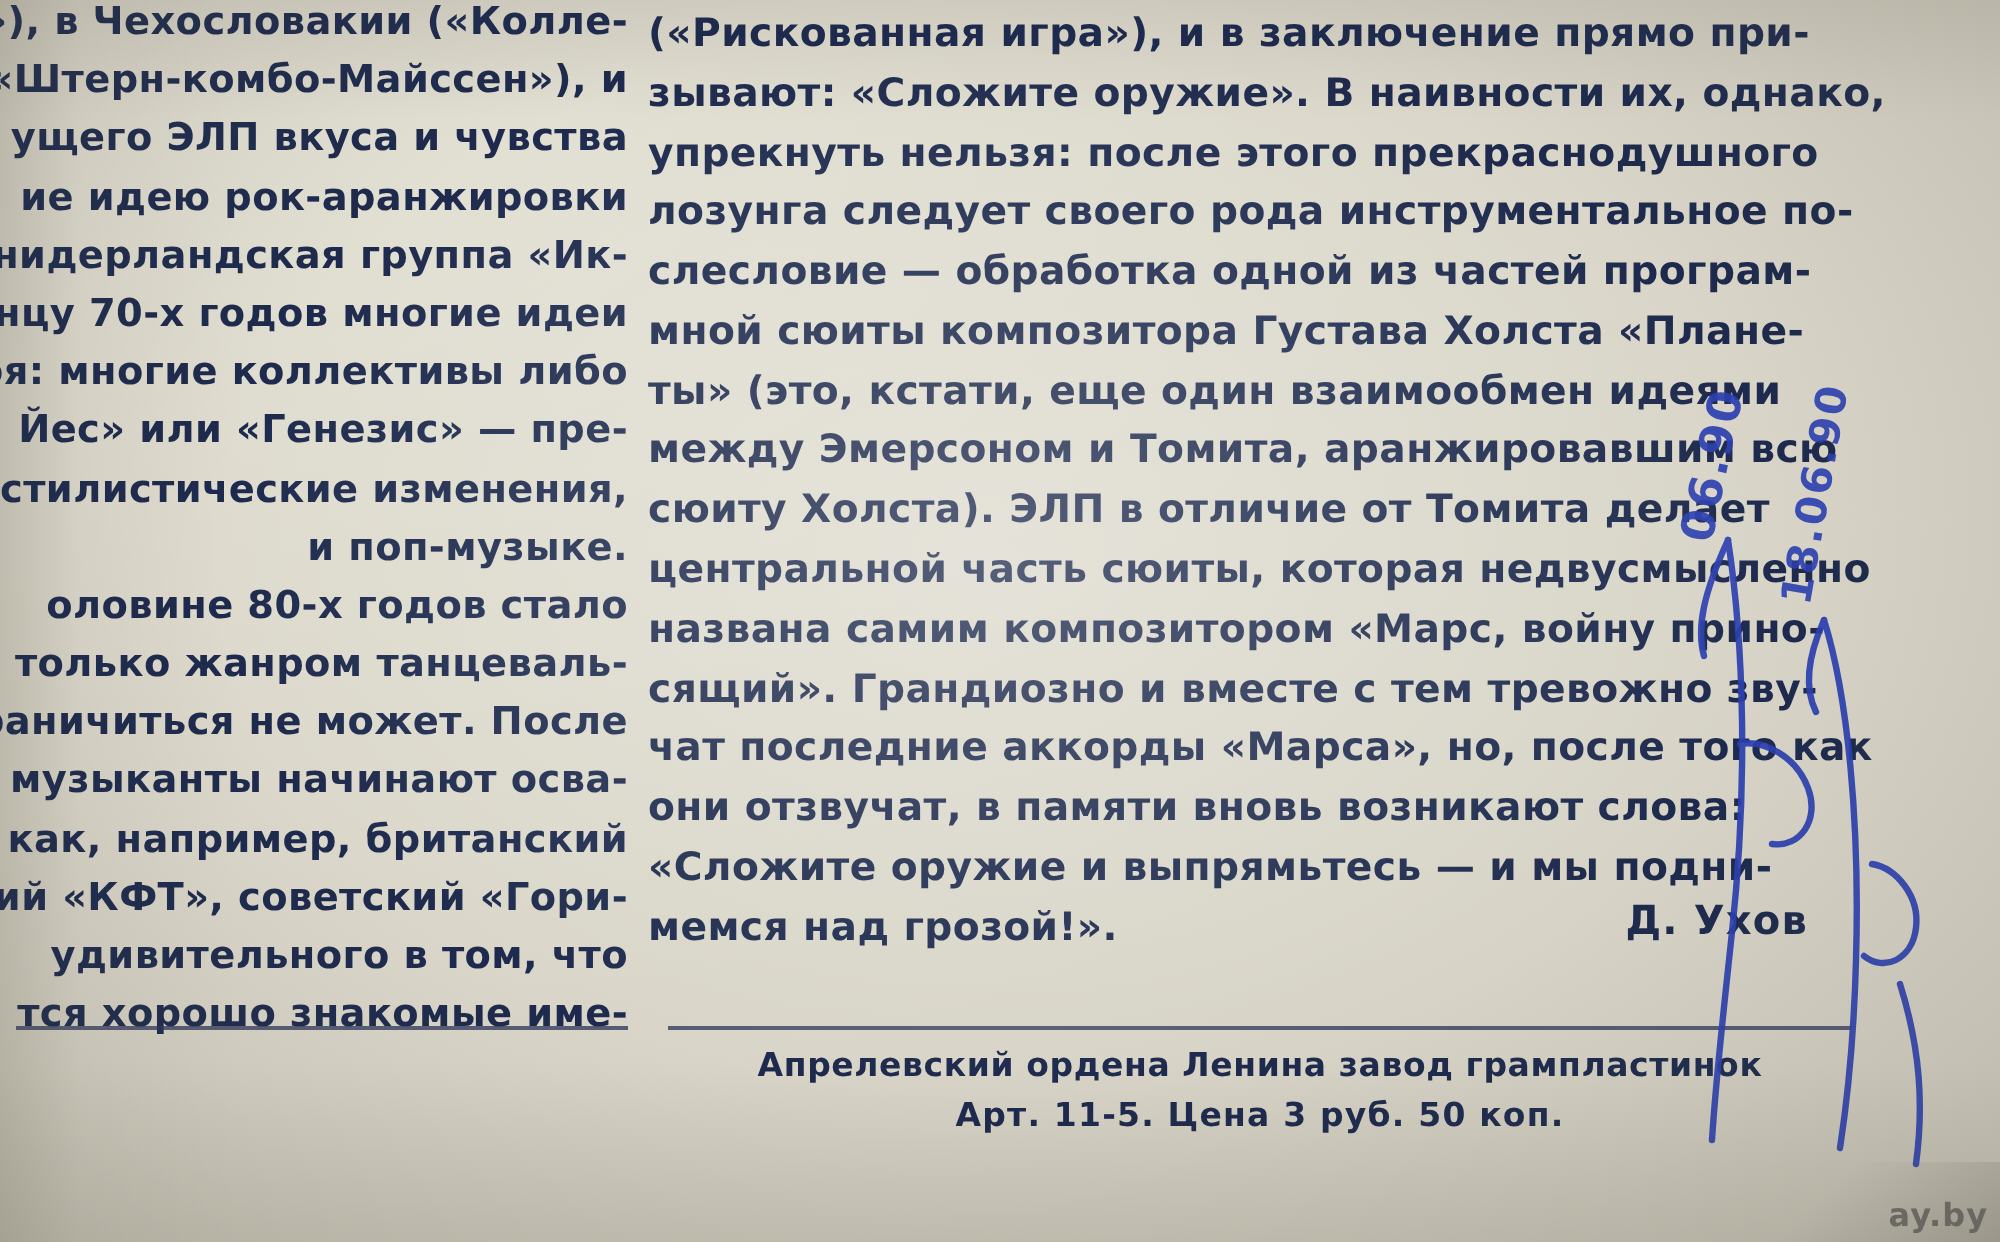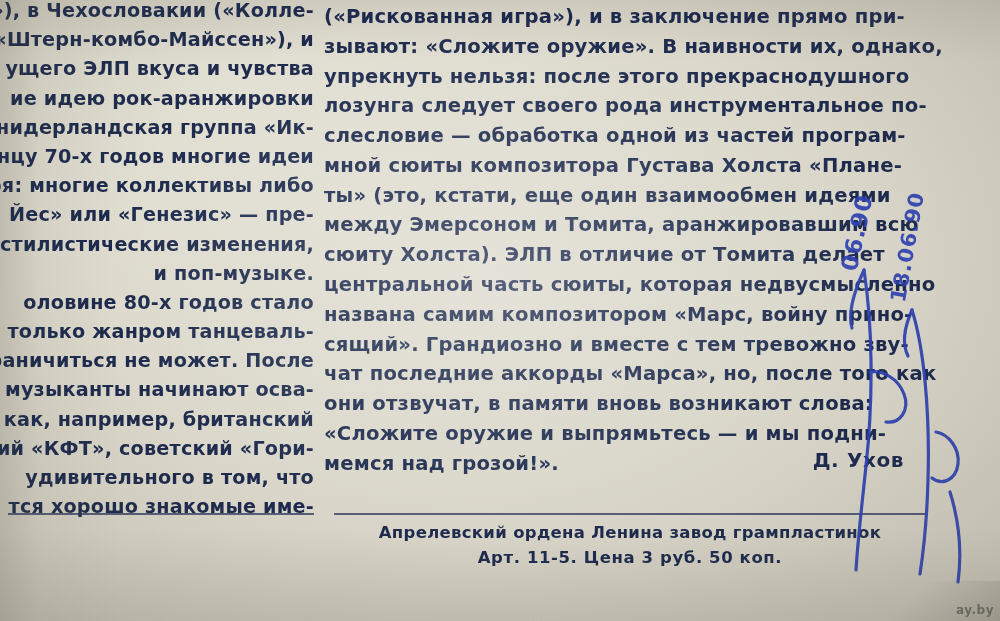--- a/index.html
+++ b/index.html
@@ -162,21 +162,21 @@
     letter-spacing: 1px;
     white-space: nowrap;
     opacity: 0.9;
   }
 
   
   .watermark {
     position: absolute;
     right: 6px;
     bottom: 4px;
-    font-size: 12px;
+    font-size: 16px;
     color: rgba(120,118,110,0.75);
     font-family: "DejaVu Sans", sans-serif;
     letter-spacing: 0.5px;
   }
   .watermark .wm-strong { color: rgba(95,93,88,0.85); font-weight: 700; }
 
   
   .corner-scuff {
     position: absolute;
     right: 0;

